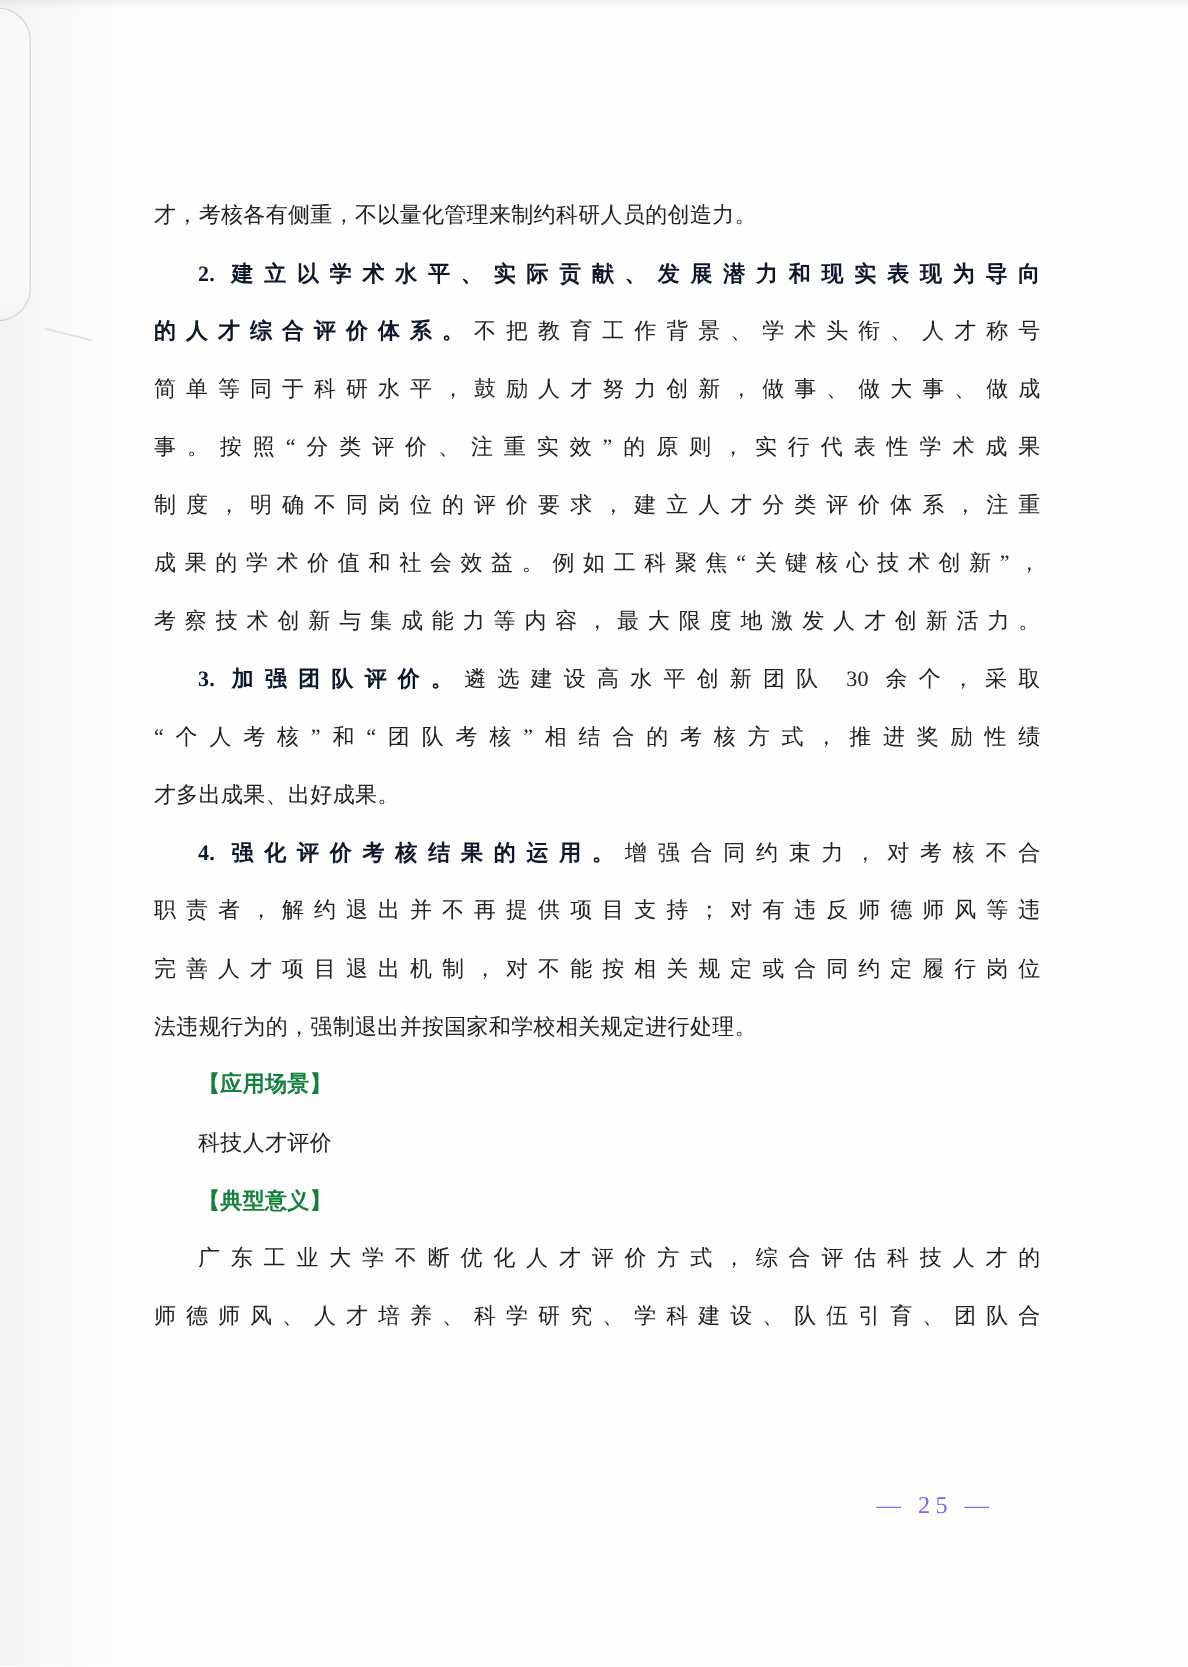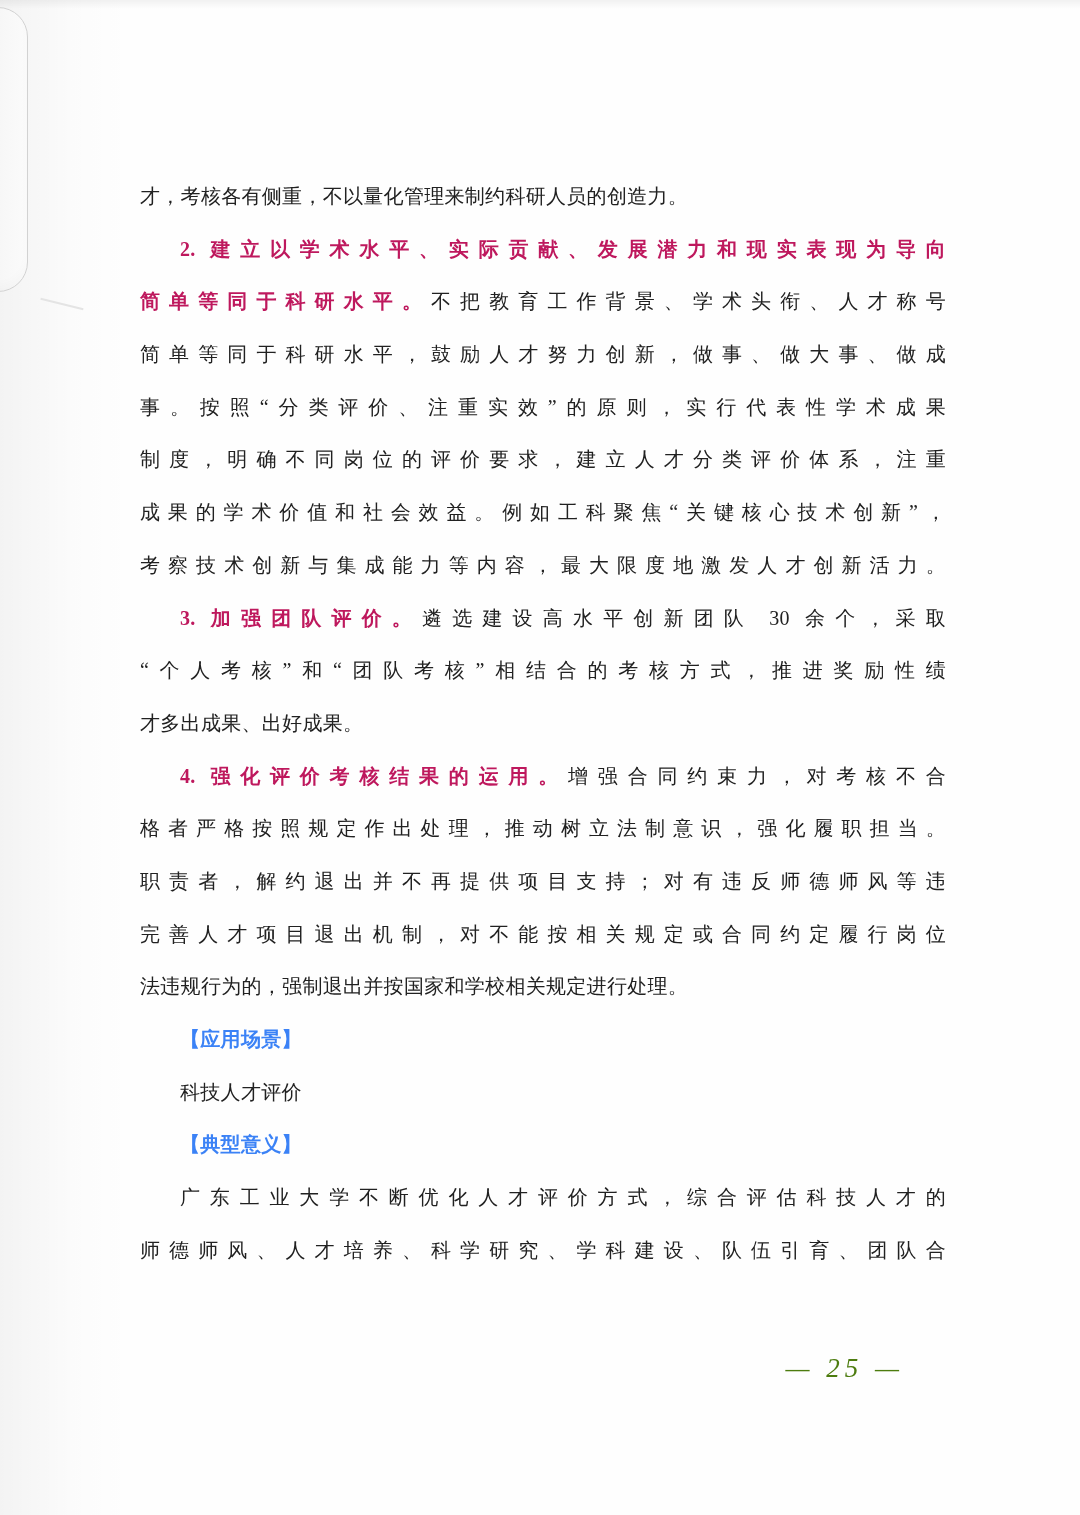--- a/index.html
+++ b/index.html
@@ -74,62 +74,60 @@
   .line.justify {
     text-align: justify;
     text-align-last: justify;
     text-justify: inter-character;
   }
   .line.indent {
     text-indent: 2em;
   }
   .line b {
     font-weight: 700;
-    color: #be185d;
+    color: #0f172a;
   }
   .line.section {
     font-weight: 700;
-    color: #3b82f6;
+    color: #15803d;
   }
   .page-number {
     position: absolute;
     top: 1352px;
     right: 176px;
-    font-size: 27px;
+    font-size: 22px;
     line-height: 32px;
-    color: #4d7c0f;
+    color: #8b5cf6;
     letter-spacing: 5px;
     white-space: pre;
-    font-style: italic;
   }
 </style>
 </head>
 <body>
 
 <div class="page">
   <div class="bg-shade-left"></div>
   <div class="bg-shade-top"></div>
 
   <div class="edge-card"></div>
   <div class="crease"></div>
 
   <div class="doc">
       <p class="line"><span>才，考核各有侧重，不以量化管理来制约科研人员的创造力。</span></p>
       <p class="line indent justify"><b>2. 建立以学术水平、实际贡献、发展潜力和现实表现为导向</b></p>
-      <p class="line justify"><b>简单等同于科研水平。</b><span>不把教育工作背景、学术头衔、人才称号</span></p>
+      <p class="line justify"><b>的人才综合评价体系。</b><span>不把教育工作背景、学术头衔、人才称号</span></p>
       <p class="line justify"><span>简单等同于科研水平，鼓励人才努力创新，做事、做大事、做成</span></p>
       <p class="line justify"><span>事。按照“分类评价、注重实效”的原则，实行代表性学术成果</span></p>
       <p class="line justify"><span>制度，明确不同岗位的评价要求，建立人才分类评价体系，注重</span></p>
       <p class="line justify"><span>成果的学术价值和社会效益。例如工科聚焦“关键核心技术创新”，</span></p>
       <p class="line justify"><span>考察技术创新与集成能力等内容，最大限度地激发人才创新活力。</span></p>
       <p class="line indent justify"><b>3. 加强团队评价。</b><span>遴选建设高水平创新团队 30 余个，采取</span></p>
       <p class="line justify"><span>“个人考核”和“团队考核”相结合的考核方式，推进奖励性绩</span></p>
       <p class="line"><span>才多出成果、出好成果。</span></p>
       <p class="line indent justify"><b>4. 强化评价考核结果的运用。</b><span>增强合同约束力，对考核不合</span></p>
-      <p class="line justify"><span>格者严格按照规定作出处理，推动树立法制意识，强化履职担当。</span></p>
       <p class="line justify"><span>职责者，解约退出并不再提供项目支持；对有违反师德师风等违</span></p>
       <p class="line justify"><span>完善人才项目退出机制，对不能按相关规定或合同约定履行岗位</span></p>
       <p class="line"><span>法违规行为的，强制退出并按国家和学校相关规定进行处理。</span></p>
       <p class="line indent section"><span>【应用场景】</span></p>
       <p class="line indent"><span>科技人才评价</span></p>
       <p class="line indent section"><span>【典型意义】</span></p>
       <p class="line indent justify"><span>广东工业大学不断优化人才评价方式，综合评估科技人才的</span></p>
       <p class="line justify"><span>师德师风、人才培养、科学研究、学科建设、队伍引育、团队合</span></p>
     </div>
 

